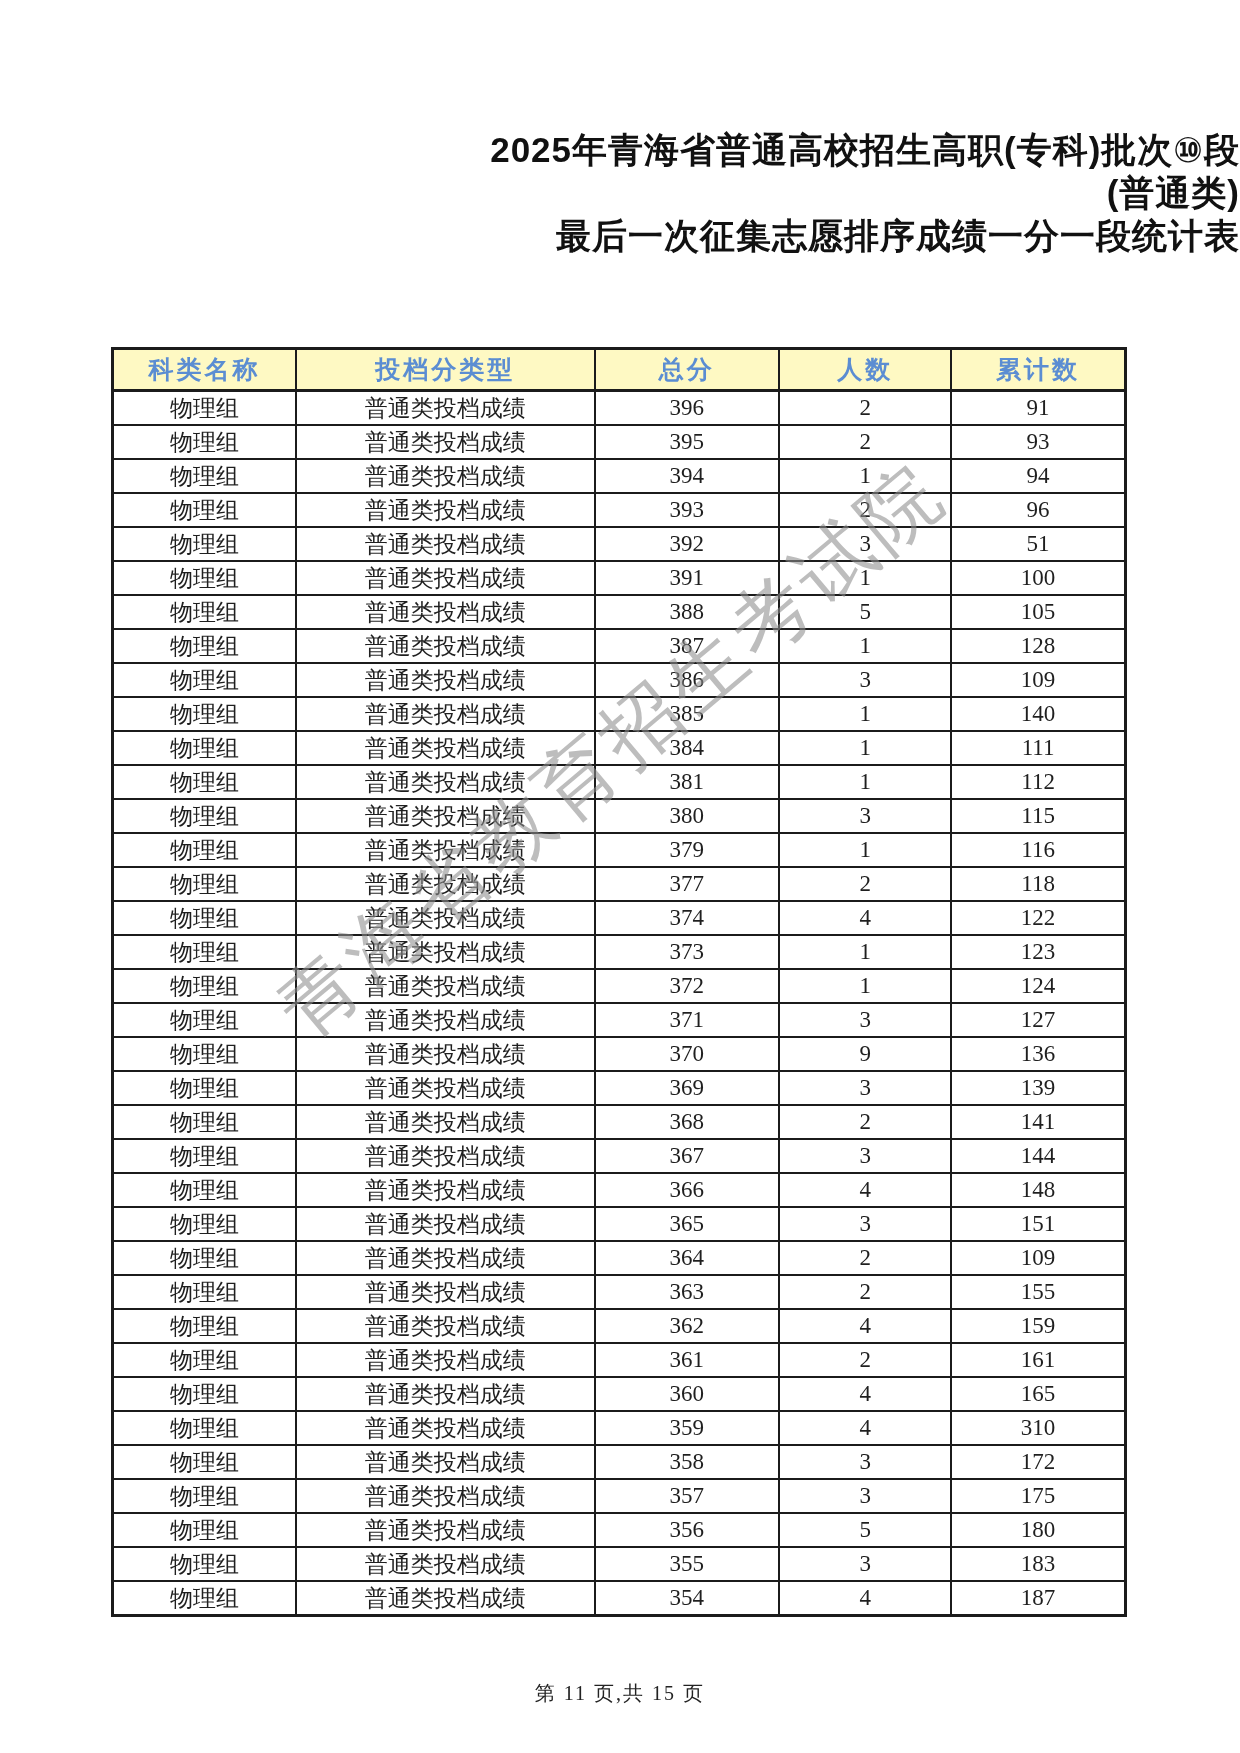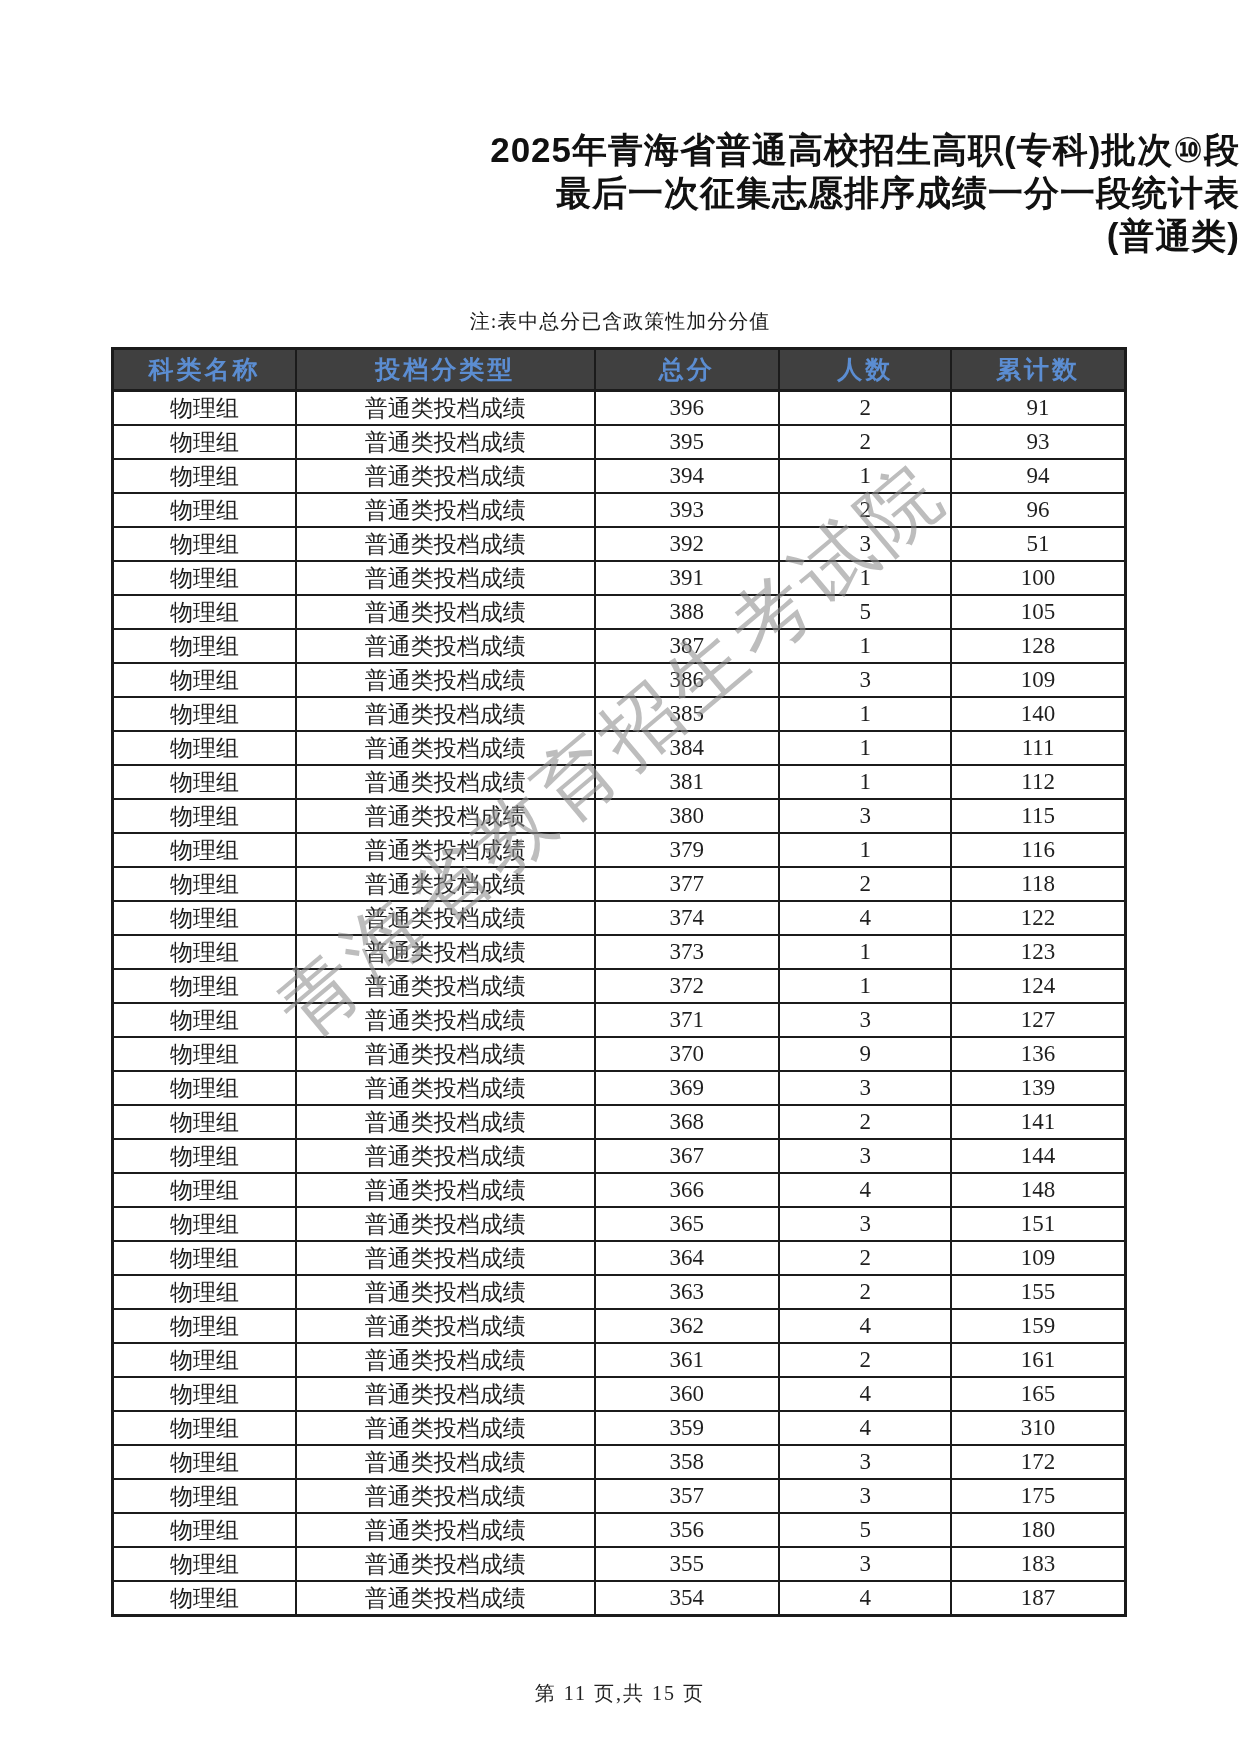--- a/index.html
+++ b/index.html
@@ -50,21 +50,21 @@
   }
   table.score-table th {
     height: 37px;
     border: 2px solid var(--border-color, #1b1b1b);
     border-bottom: 3px solid var(--border-color, #1b1b1b);
     color: var(--header-blue, #5b8dd2);
     font-size: 25px;
     font-weight: 700;
     letter-spacing: 3px;
     text-align: center;
-    background: #404040;
+    background: #fef9c3;
   }
   table.score-table td {
     height: 32px;
     border: 2px solid var(--border-color, #1b1b1b);
     font-size: 23px;
     text-align: center;
     color: #1f1f1f;
     padding: 0;
     overflow: hidden;
     white-space: nowrap;
@@ -95,25 +95,24 @@
     color: #222222;
   }
 </style>
 </head>
 <body>
 
 <div class="page">
 
   <div class="title-block">
     <div>2025年青海省普通高校招生高职(专科)批次⑩段</div>
+    <div>(普通类)</div>
     <div>最后一次征集志愿排序成绩一分一段统计表</div>
-    <div>(普通类)</div>
   </div>
 
-  <div class="note-line">注:表中总分已含政策性加分分值</div>
 
   <div class="watermark">青海省教育招生考试院</div>
 
   <table class="score-table">
     <colgroup>
       <col style="width:18.1%">
       <col style="width:29.5%">
       <col style="width:18.2%">
       <col style="width:17.0%">
       <col style="width:17.2%">

